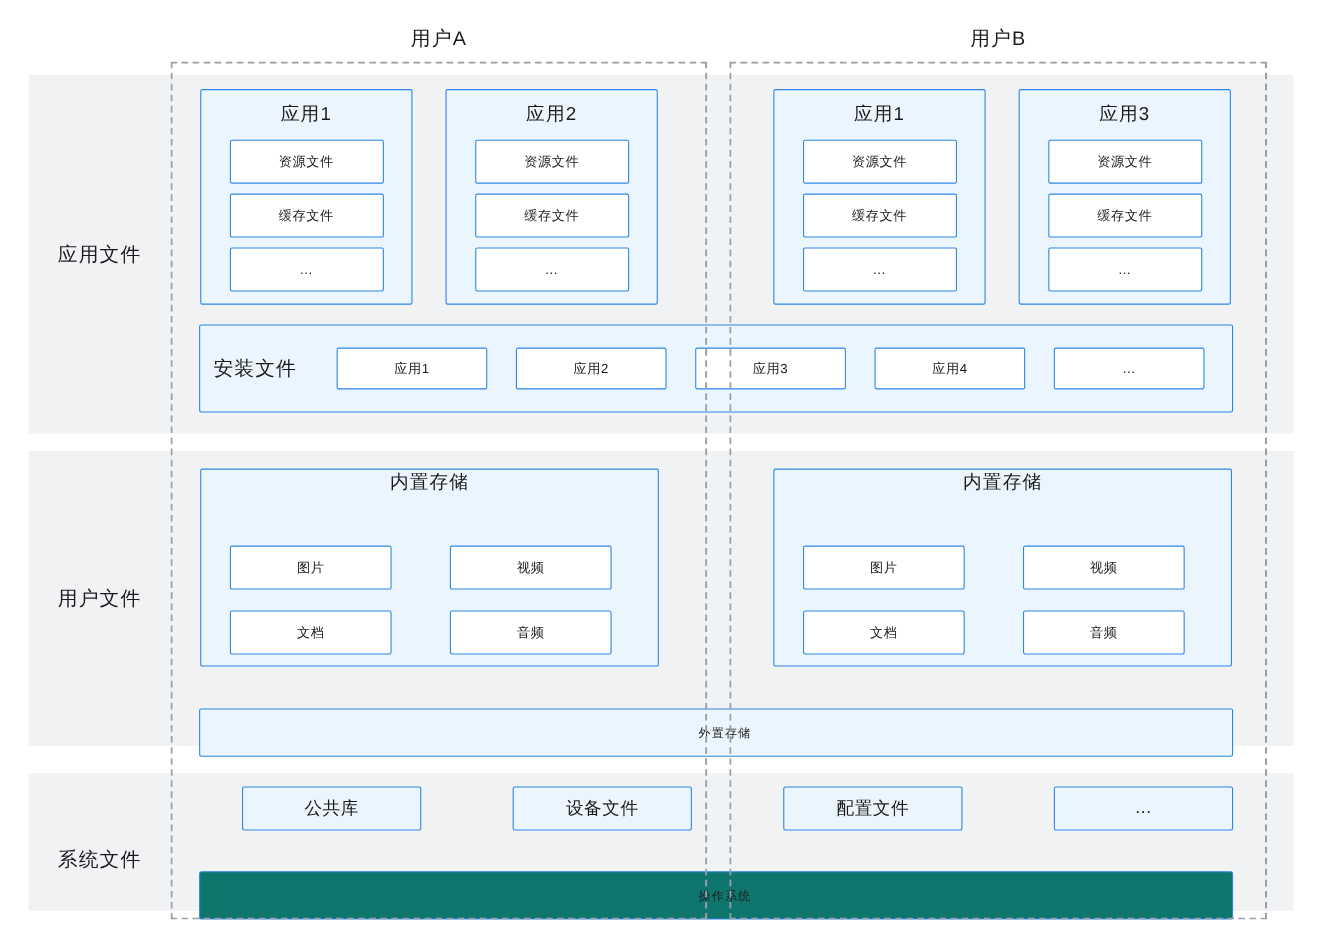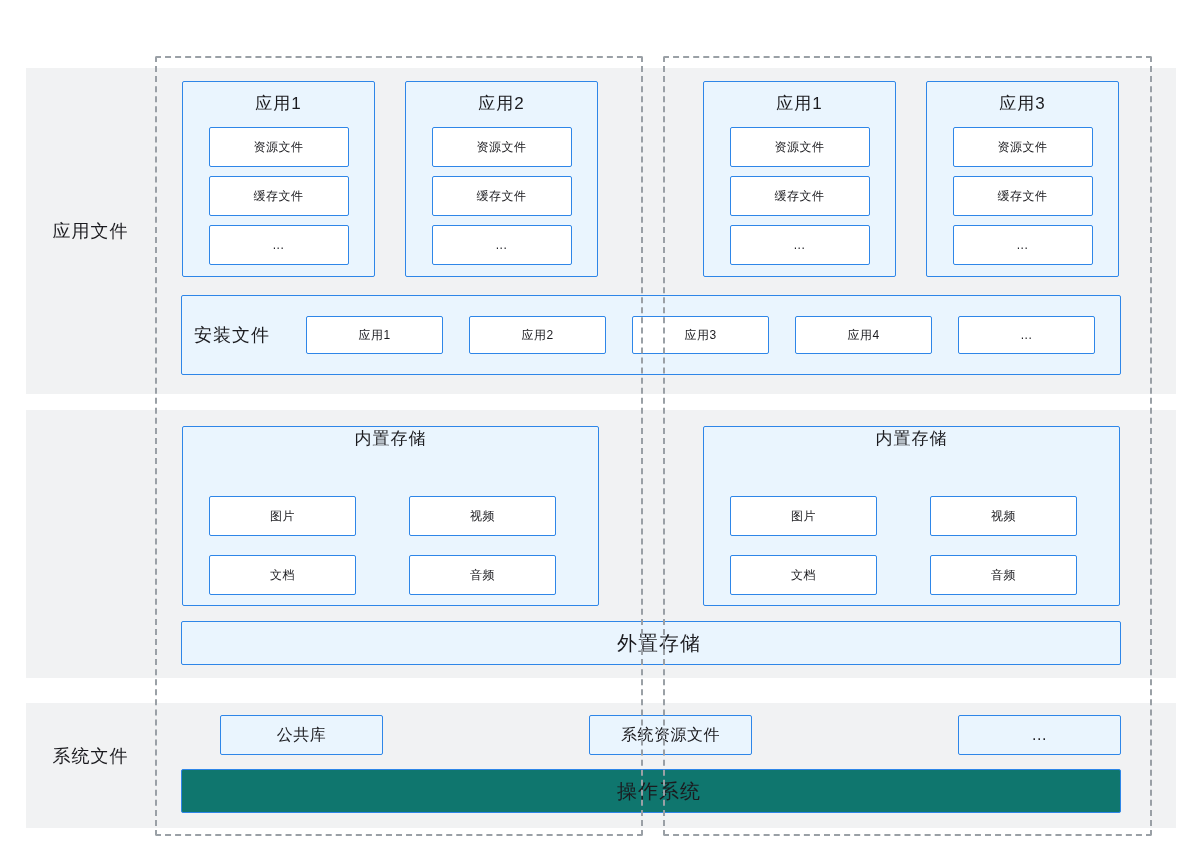--- a/index.html
+++ b/index.html
@@ -8,21 +8,21 @@
 
   .band{position:absolute;left:26px;width:1150px;background:#f1f2f3;z-index:0;}
   .band1{top:68px;height:326px;}
   .band2{top:410px;height:268px;}
   .band3{top:703px;height:125px;}
 
   .rowlabel{position:absolute;left:26px;width:129px;display:flex;align-items:center;
     justify-content:center;font-size:18px;font-weight:500;letter-spacing:1px;z-index:2;}
   .rl1{top:68px;height:326px;}
   .rl2{top:410px;height:268px;}
-  .rl3{top:678px;height:155px;}
+  .rl3{top:703px;height:155px;}
 
   .coltitle{position:absolute;top:22px;height:26px;display:flex;align-items:center;
     justify-content:center;font-size:18px;font-weight:500;letter-spacing:1px;z-index:2;}
   .colA{left:155px;width:488px;}
   .colB{left:663px;width:489px;}
 
   .card{position:absolute;background:#eaf5fe;border:1.5px solid #2e86e8;border-radius:2px;
     box-sizing:border-box;z-index:1;}
   .card-title{font-size:17px;font-weight:500;letter-spacing:1px;line-height:24px;text-align:center;}
 
@@ -40,22 +40,22 @@
     font-size:18px;font-weight:500;letter-spacing:1px;}
   .install-items{position:absolute;left:124px;top:20px;display:flex;gap:26px;}
   .install-items .wbox{width:137px;height:38px;}
 
   .storage-card{top:426px;width:417px;height:180px;}
   .storage-card .card-title{position:absolute;top:0;left:0;right:0;}
   .storage-grid{position:absolute;top:69px;left:26px;display:grid;
     grid-template-columns:163px 163px;column-gap:37px;row-gap:19px;}
   .storage-grid .wbox{width:147px;height:40px;}
 
-  .centerbar{display:flex;align-items:center;justify-content:center;font-size:20px;
-    font-weight:500;letter-spacing:1px;}
+  .centerbar{display:flex;align-items:center;justify-content:center;font-size:11px;
+    font-weight:500;letter-spacing:1px;margin-top:23px;}
   .extbar{left:181px;top:621px;width:940px;height:44px;}
   .osbar{left:181px;top:769px;width:940px;height:44px;background:#0f766e;}
 
   .sysrow{position:absolute;left:181px;top:715px;width:940px;display:flex;
     justify-content:space-between;z-index:1;}
   .lbox{width:163px;height:40px;background:#eaf5fe;border:1.5px solid #2e86e8;border-radius:2px;
     box-sizing:border-box;display:flex;align-items:center;justify-content:center;
     font-size:16px;letter-spacing:0.5px;margin-left:39px;}
 
   .dash{position:absolute;top:56px;height:780px;border:2px dashed #9aa0a6;border-radius:2px;
@@ -66,22 +66,25 @@
 </head>
 <body>
 
 <div class="canvas">
 
   <div class="band band1"></div>
   <div class="band band2"></div>
   <div class="band band3"></div>
 
   <div class="rowlabel rl1">应用文件</div>
+  <div class="rowlabel rl2">用户文件</div>
   <div class="rowlabel rl3">系统文件</div>
 
+  <div class="coltitle colA">用户A</div>
+  <div class="coltitle colB">用户B</div>
 
   <div class="card app-card" style="left:182px">
     <div class="card-title">应用1</div>
     <div class="wbox">资源文件</div>
     <div class="wbox">缓存文件</div>
     <div class="wbox">...</div>
   </div>
   <div class="card app-card" style="left:405px">
     <div class="card-title">应用2</div>
     <div class="wbox">资源文件</div>
@@ -128,21 +131,22 @@
       <div class="wbox">视频</div>
       <div class="wbox">文档</div>
       <div class="wbox">音频</div>
     </div>
   </div>
 
   <div class="bar centerbar extbar">外置存储</div>
 
   <div class="sysrow">
     <div class="lbox">公共库</div>
-    <div class="lbox">系统资源文件</div>
+    <div class="lbox">设备文件</div>
+    <div class="lbox">配置文件</div>
     <div class="lbox">...</div>
   </div>
 
   <div class="bar centerbar osbar">操作系统</div>
 
   <div class="dash dashA"></div>
   <div class="dash dashB"></div>
 
 </div>
 

